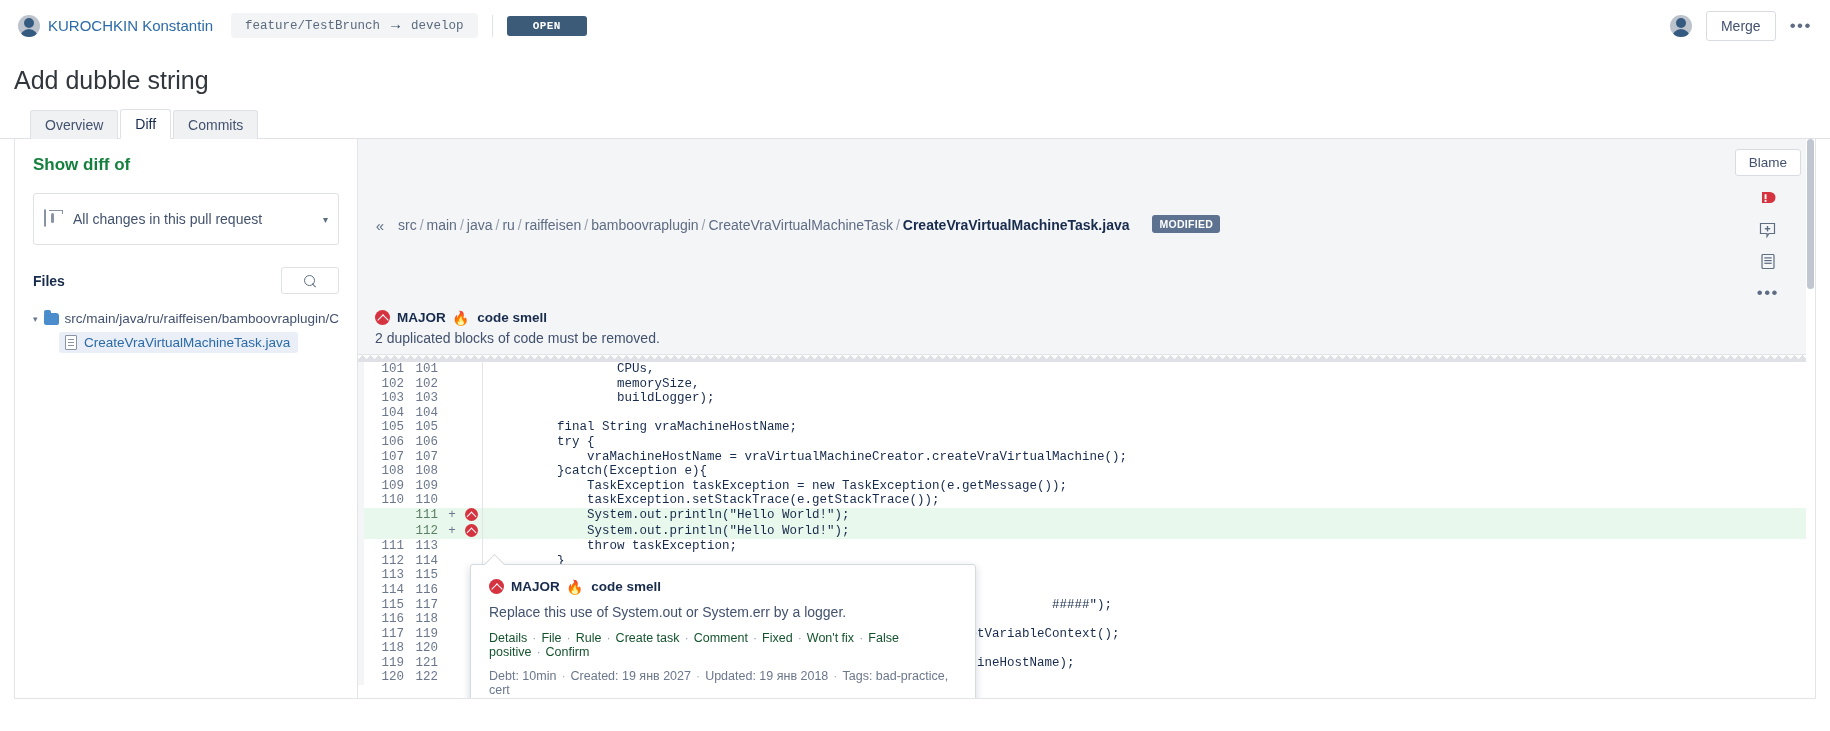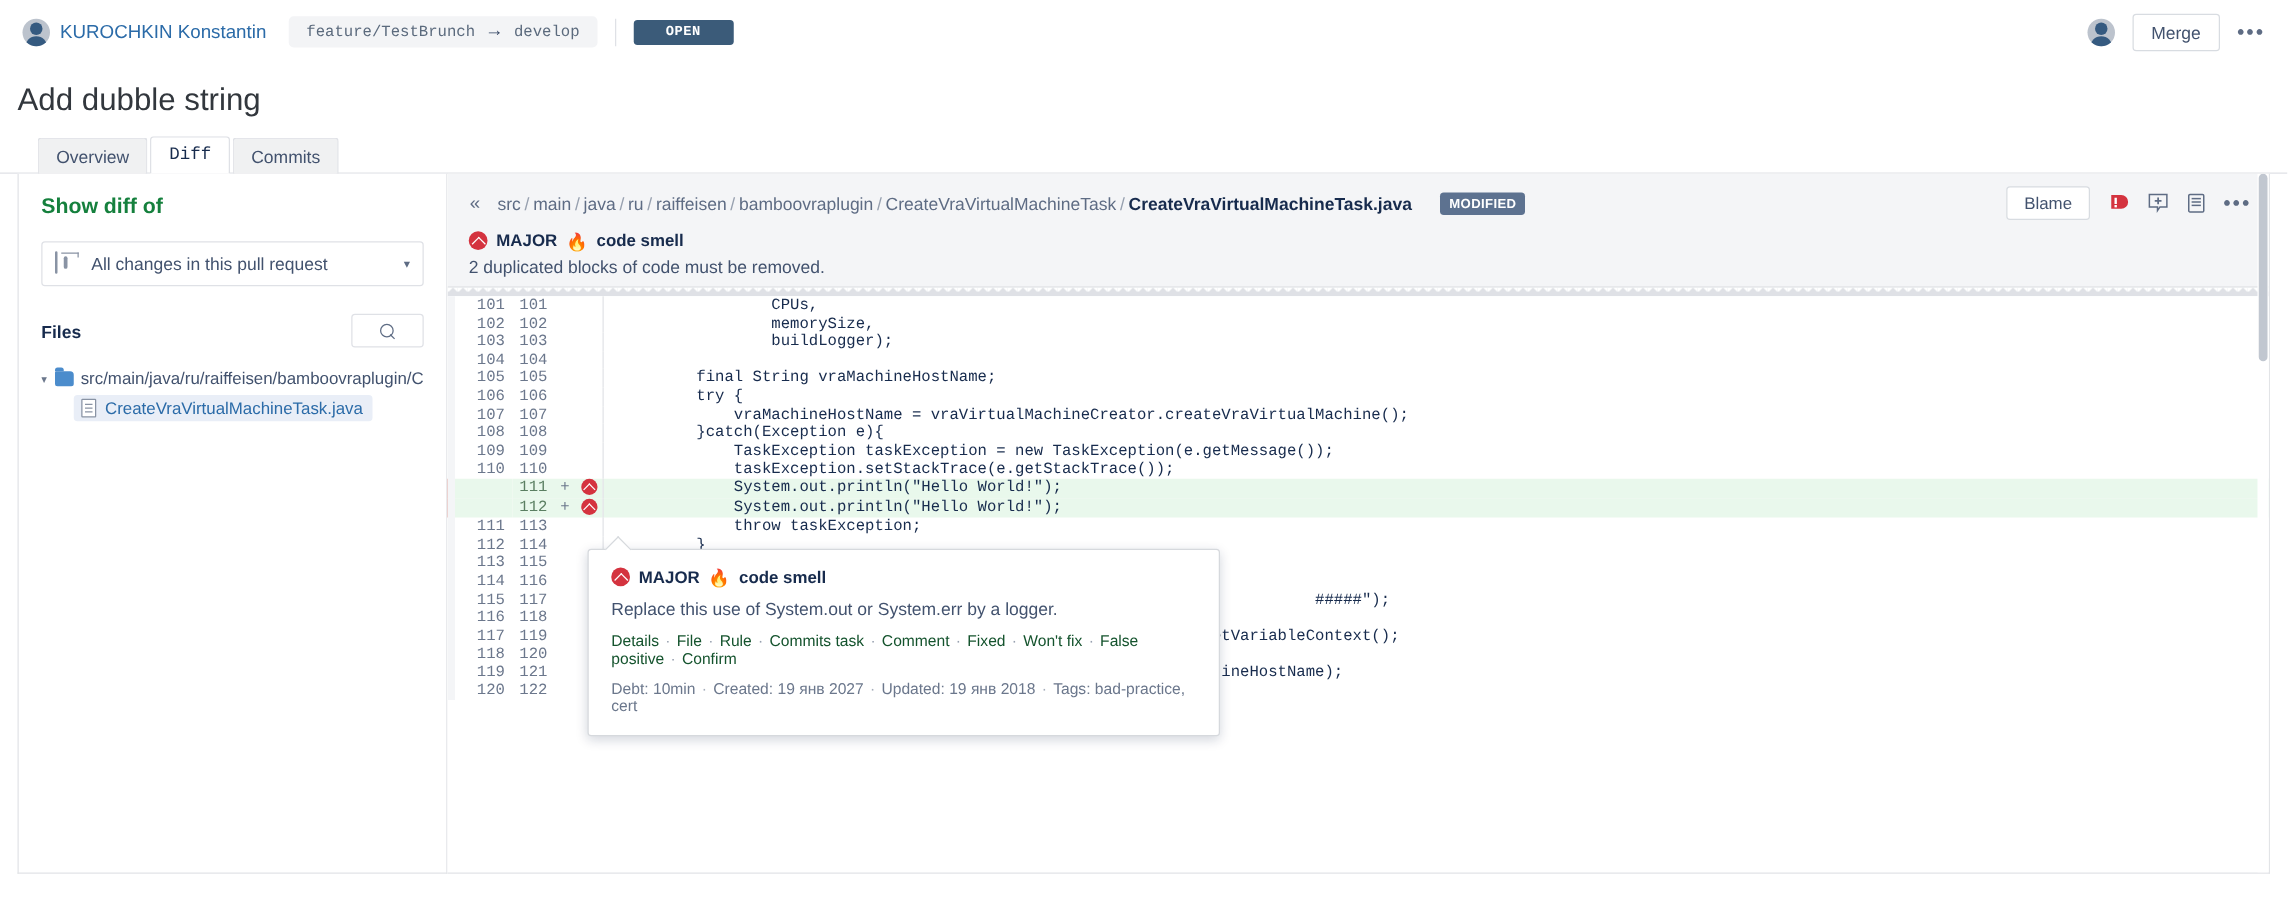--- a/index.html
+++ b/index.html
@@ -75,36 +75,36 @@
   .tabs::after {
     content:""; position:absolute; left:-30px; right:0; bottom:0;
     height:1px; background:#dfe1e6;
   }
   .tab {
     padding: 6px 14px 6px 14px; font-size:14px; color:#42526e;
     background:#f0f1f2; border:1px solid #dfe1e6; border-bottom:none;
     margin-right: 2px; cursor:pointer; position:relative; z-index:2;
     border-radius: 3px 3px 0 0;
   }
-  .tab.active { background:#fff; border-bottom:1px solid #fff; color:#172b4d;font-family:Liberation Mono, monospace; }
+  .tab.active { background:#fff; border-bottom:1px solid #fff; color:#172b4d; }
 
   
   .body { display:flex; height: 560px; margin-top: 0; }
 
   
   .sidebar {
     width: 344px; flex:0 0 344px;
     border:1px solid #e2e4e7; border-top:none; border-left:1px solid #e2e4e7;
     margin-left: 14px;
     background:#fff; padding: 16px 18px;
     position: relative;
   }
   .sidebar-title { font-size:17px; font-weight:bold; color:#15803d; margin-bottom: 18px;}
   .select {
-    border:1px solid #dfe1e6; border-radius:3px; height:36px;
+    border:1px solid #dfe1e6; border-radius:3px; height:52px;
     display:flex; align-items:center; padding: 0 10px; gap:10px;
     font-size:14px; color:#42526e; cursor:pointer; background:#fff;
   }
   .select .lbl { flex:1; }
   .chev { color:#5e6c84; font-size:10px; }
   .pr-icon {
     width:17px; height:17px; border:1px solid #8993a4; border-radius:3px;
     position:relative; flex:0 0 auto;
   }
   .pr-icon::before {
@@ -179,21 +179,21 @@
     width:16px; text-align:center;
   }
   .crumbs { font-size:14px; color:#5e6c84; }
   .crumbs .sep { color:#97a0af; margin:0 3px; }
   .crumbs .cur { color:#172b4d; font-weight:bold; }
   .mod-badge {
     background:#5d7290; color:#fff; font-size:10.5px; font-weight:bold;
     padding: 3px 7px; border-radius:3px; margin-left:19px; letter-spacing:.3px;
     vertical-align: 2px;
   }
-  .hdr-right { margin-left:auto; display:flex; align-items:center; gap:14px; }
+  .hdr-right { margin-left:auto; display:flex; align-items:center; gap:14px;flex-direction:column; }
   .blame-btn {
     border:1px solid #d8dce1; background:#fff; border-radius:3px;
     padding:5px 13px; font-size:13.5px; color:#42526e; cursor:pointer;
   }
   .ico-btn { cursor:pointer; display:flex; align-items:center; }
 
   
   .pin-ico { width:18px; height:18px; position:relative; }
   .pin-ico svg { display:block; }
 
@@ -607,21 +607,21 @@
 
         <div class="popup">
           <div class="popup-head">
             <span class="sev-dot"></span>
             <span class="sev-label">MAJOR</span>
             <span class="smell-ico">🔥</span>
             <span class="sev-label">code smell</span>
           </div>
           <div class="popup-desc">Replace this use of System.out or System.err by a logger.</div>
           <div class="popup-actions">
-            <a>Details</a><span class="dot">·</span><a>File</a><span class="dot">·</span><a>Rule</a><span class="dot">·</span><a>Commits task</a><span class="dot">·</span><a>Comment</a><span class="dot">·</span><a>Fixed</a><span class="dot">·</span><a>Won't fix</a><span class="dot">·</span><a>False positive</a><span class="dot">·</span><a>Confirm</a>
+            <a>Details</a><span class="dot">·</span><a>File</a><span class="dot">·</span><a>Rule</a><span class="dot">·</span><a>Create task</a><span class="dot">·</span><a>Comment</a><span class="dot">·</span><a>Fixed</a><span class="dot">·</span><a>Won't fix</a><span class="dot">·</span><a>False positive</a><span class="dot">·</span><a>Confirm</a>
           </div>
           <div class="popup-meta">
             <span>Debt: 10min</span><span class="dot">·</span><span>Created: 19 янв 2027</span><span class="dot">·</span><span>Updated: 19 янв 2018</span><span class="dot">·</span><span>Tags: bad-practice, cert</span>
           </div>
         </div>
       </div>
 
       <div class="vscroll">
         <div class="thumb"></div>
       </div>

